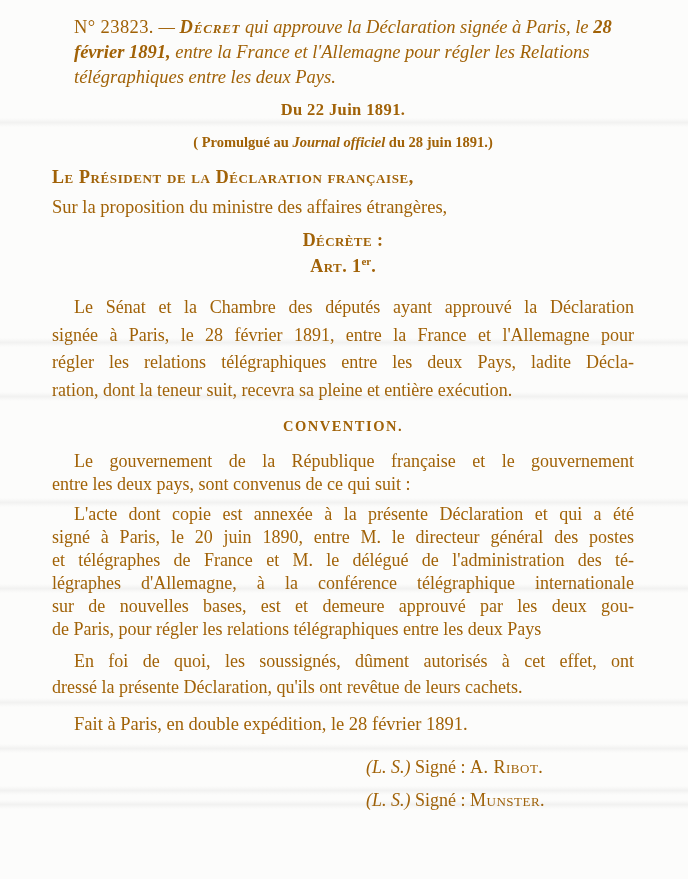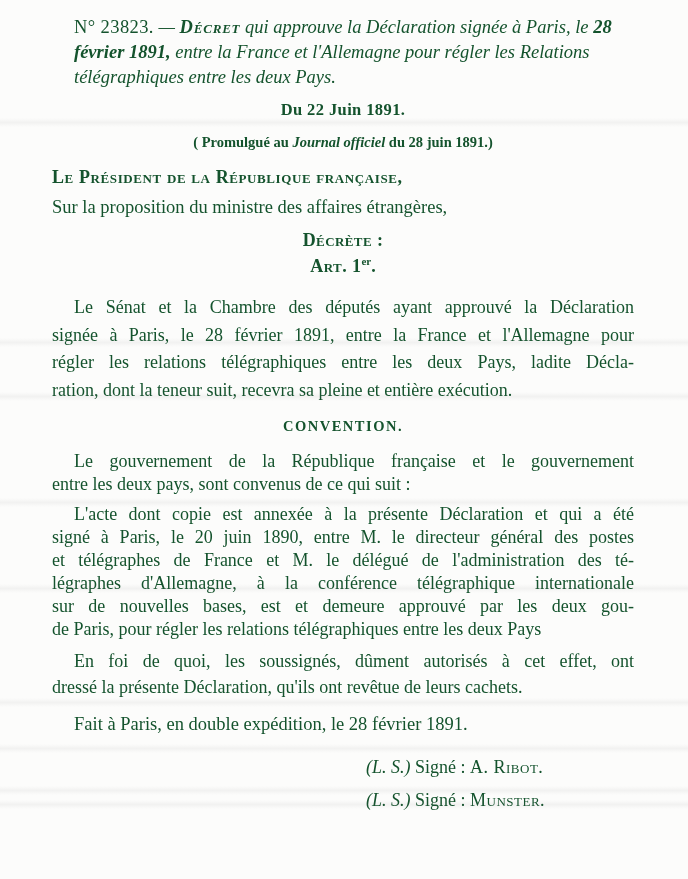--- a/index.html
+++ b/index.html
@@ -3,21 +3,21 @@
 <meta charset="utf-8">
 <style>
   html, body { margin: 0; padding: 0; background: #e8e8e8; }
   .page {
     position: relative;
     width: 688px; height: 879px;
     margin: 0 auto;
     box-sizing: border-box;
     padding: 15px 54px 0 52px;
     background: #fcfcfb;
-    color: #14532d;
+    color: #a16207;
     font-family: "Liberation Serif", "DejaVu Serif", serif;
     overflow: hidden;
   }
   
   .streaks { position: absolute; left: 0; top: 0; right: 0; bottom: 0; pointer-events: none; }
   .streak {
     position: absolute; left: 0; right: 0; height: 9px;
     background: linear-gradient(to bottom, rgba(110,110,110,0), rgba(110,110,110,0.07), rgba(110,110,110,0));
   }
   
@@ -98,21 +98,21 @@
   <p class="headnote">
     <span class="hline first"><span class="num">N° 23823.</span><span> — </span><span class="kw">Décret</span><span> qui approuve la Déclaration signée à Paris, le</span></span>
     <span class="hline"><span class="bold">28 février 1891,</span><span> entre la France et l'Allemagne pour régler les Relations</span></span>
     <span class="hline last">télégraphiques entre les deux Pays.</span>
   </p>
 
   <p class="dateline">Du 22 Juin 1891.</p>
 
   <p class="promulgation"><span>( Promulgué au </span><span class="it" style="font-style: italic;">Journal officiel</span><span> du 28 juin 1891.)</span></p>
 
-  <p class="president">Le Président de la République française,</p>
+  <p class="president">Le Président de la Déclaration française,</p>
 
   <p class="proposition">Sur la proposition du ministre des affaires étrangères,</p>
 
   <p class="decrete">Décrète :</p>
 
   <p class="art"><span class="sc">Art. 1</span><sup>er</sup><span>.</span></p>
 
   <div class="para p1">
       <div class="line">Le Sénat et la Chambre des députés ayant approuvé la Déclaration</div>
       <div class="line">signée à Paris, le 28 février 1891, entre la France et l'Allemagne pour</div>

